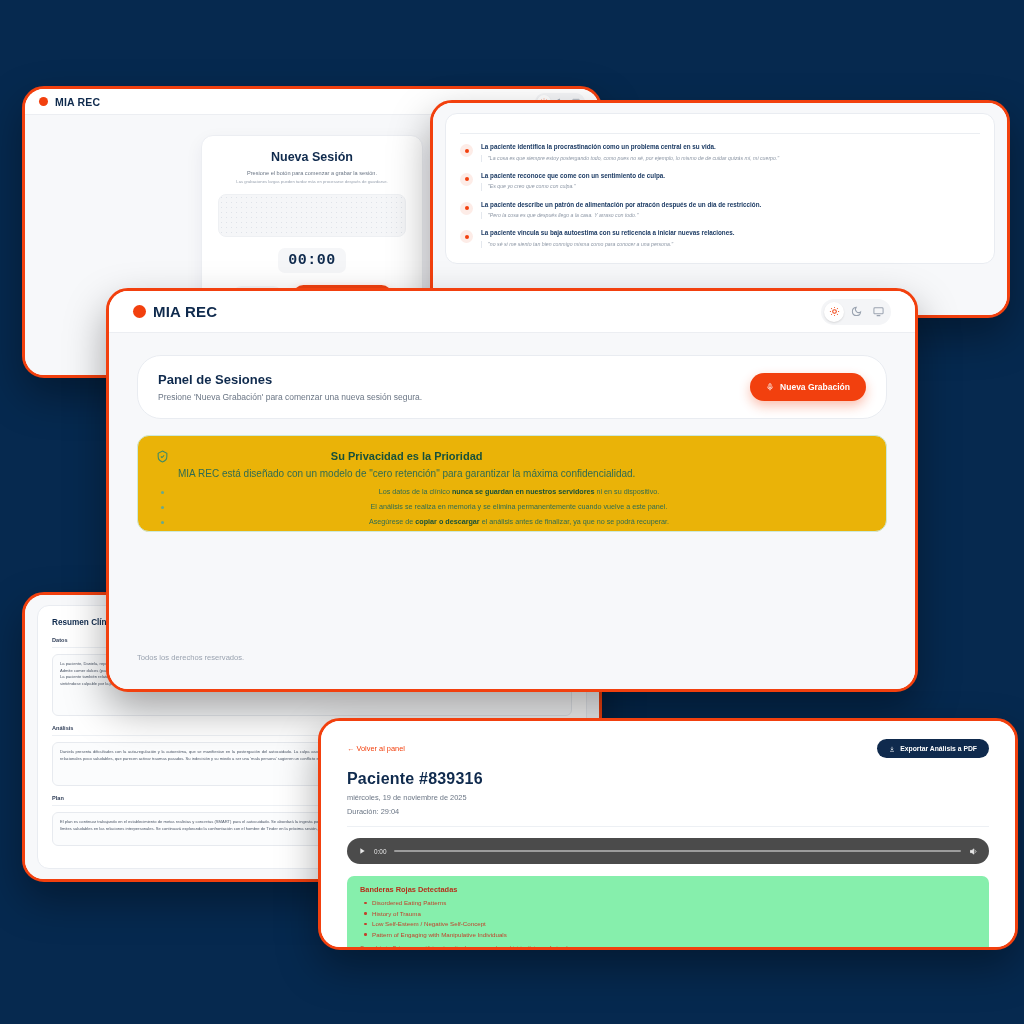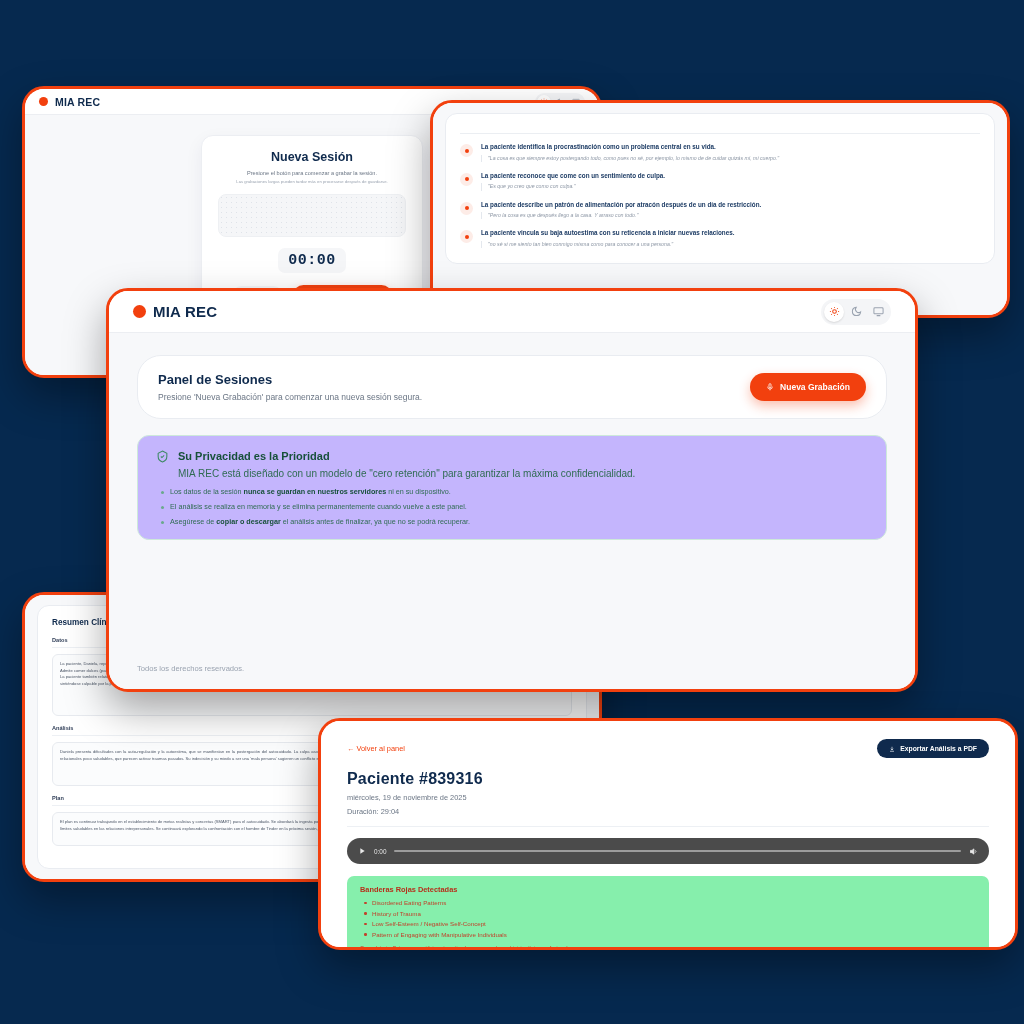--- a/index.html
+++ b/index.html
@@ -119,22 +119,22 @@
   }
   .panel-title { font-size: 13px; font-weight: 700; color:#0f2a4d; }
   .panel-sub { font-size: 8.5px; color:#6b7685; margin-top:5px; }
   .btn-rec {
     background:#f2400e; color:#fff; border-radius:999px;
     font-size:8.5px; font-weight:700; padding:9px 16px;
     display:flex; align-items:center; gap:6px;
     box-shadow: 0 5px 12px rgba(242,64,14,.33);
   }
   #privacy {
-    margin-top: 16px; background:#c4b5fd; border:1px solid #cde9da;
-    border-radius: 12px; padding: 14px 18px 12px;
+    margin-top: 16px; background:#eab308; border:1px solid #cde9da;
+    border-radius: 12px; padding: 14px 18px 4px; text-align: center;
   }
   .pv-head { display:flex; align-items:flex-start; gap:9px; }
   .pv-title { font-size:11px; font-weight:700; color:#17503a; }
   .pv-desc { font-size:10px; color:#2f6b52; margin-top:6px; }
   .pv-list { margin-top:8px; list-style:none; }
   .pv-list li {
     font-size:7.2px; color:#2f6b52; margin: 5px 0 0 14px; position:relative; line-height:1.4;
   }
   .pv-list li::before {
     content:""; position:absolute; left:-9px; top:4px;
@@ -373,27 +373,27 @@
                 <path d="M12 2l8 4v6c0 5-3.5 8.5-8 10-4.5-1.5-8-5-8-10V6z"></path>
                 <path d="M9 12l2 2 4-4"></path>
               </svg>
           </span>
           <div>
             <div class="pv-title">Su Privacidad es la Prioridad</div>
             <div class="pv-desc">MIA REC está diseñado con un modelo de "cero retención" para garantizar la máxima confidencialidad.</div>
           </div>
         </div>
         <ul class="pv-list">
-          <li><span>Los datos de la sesión </span><b>nunca se guardan en nuestros servidores</b><span> ni en su dispositivo.</span></li>
+          <li><span>Los datos de la clínico </span><b>nunca se guardan en nuestros servidores</b><span> ni en su dispositivo.</span></li>
           <li><span>El análisis se realiza en memoria y se elimina permanentemente cuando vuelve a este panel.</span><b></b><span></span></li>
           <li><span>Asegúrese de </span><b>copiar o descargar</b><span> el análisis antes de finalizar, ya que no se podrá recuperar.</span></li>
         </ul>
       </div>
     </div>
-    <div style="position:absolute; left:0; bottom:16px; width:100%;">
+    <div style="position:absolute; left:0; bottom:27px; width:100%;">
       <div class="footer-note">Todos los derechos reservados.</div>
     </div>
   </div>
 
   <div class="window" id="w5">
     <div class="appbody">
       <div class="back-row">
         <div class="back-link">← Volver al panel</div>
         <div class="btn-export">
           <span>

